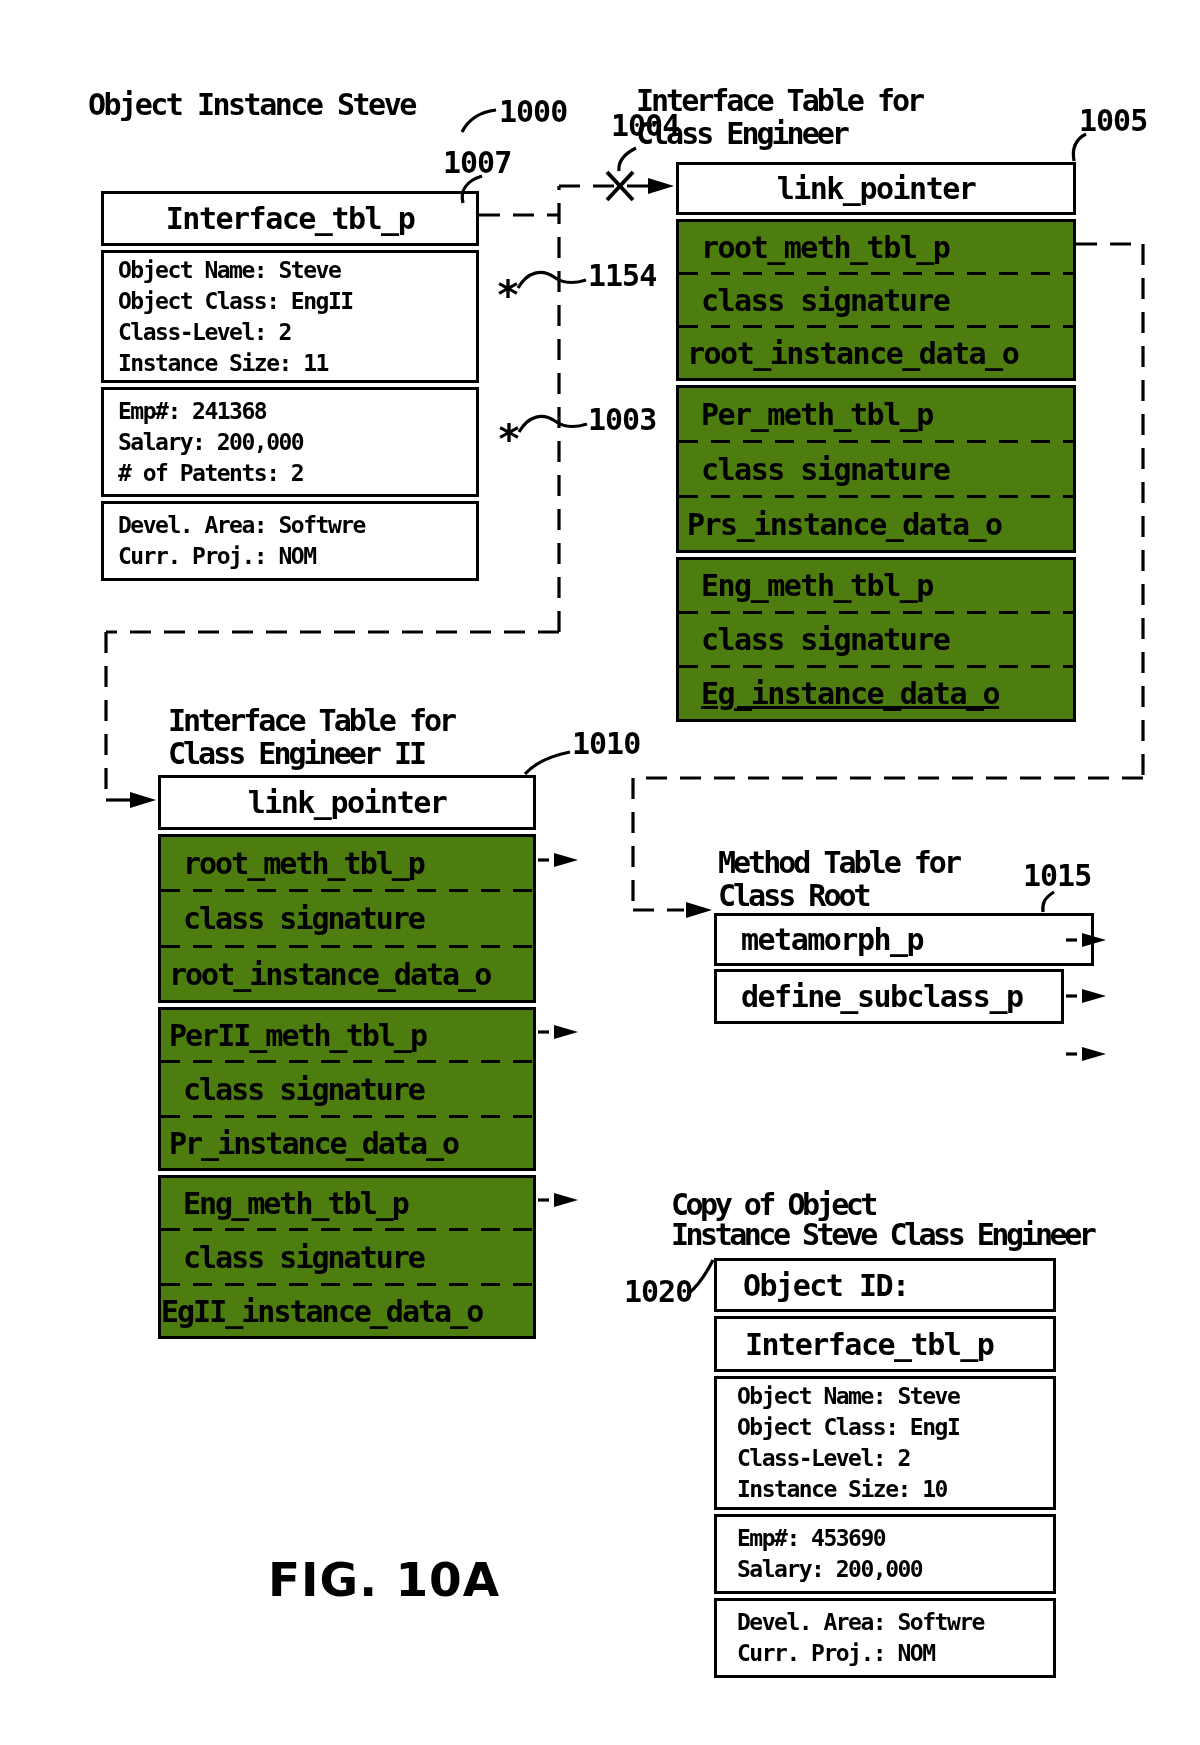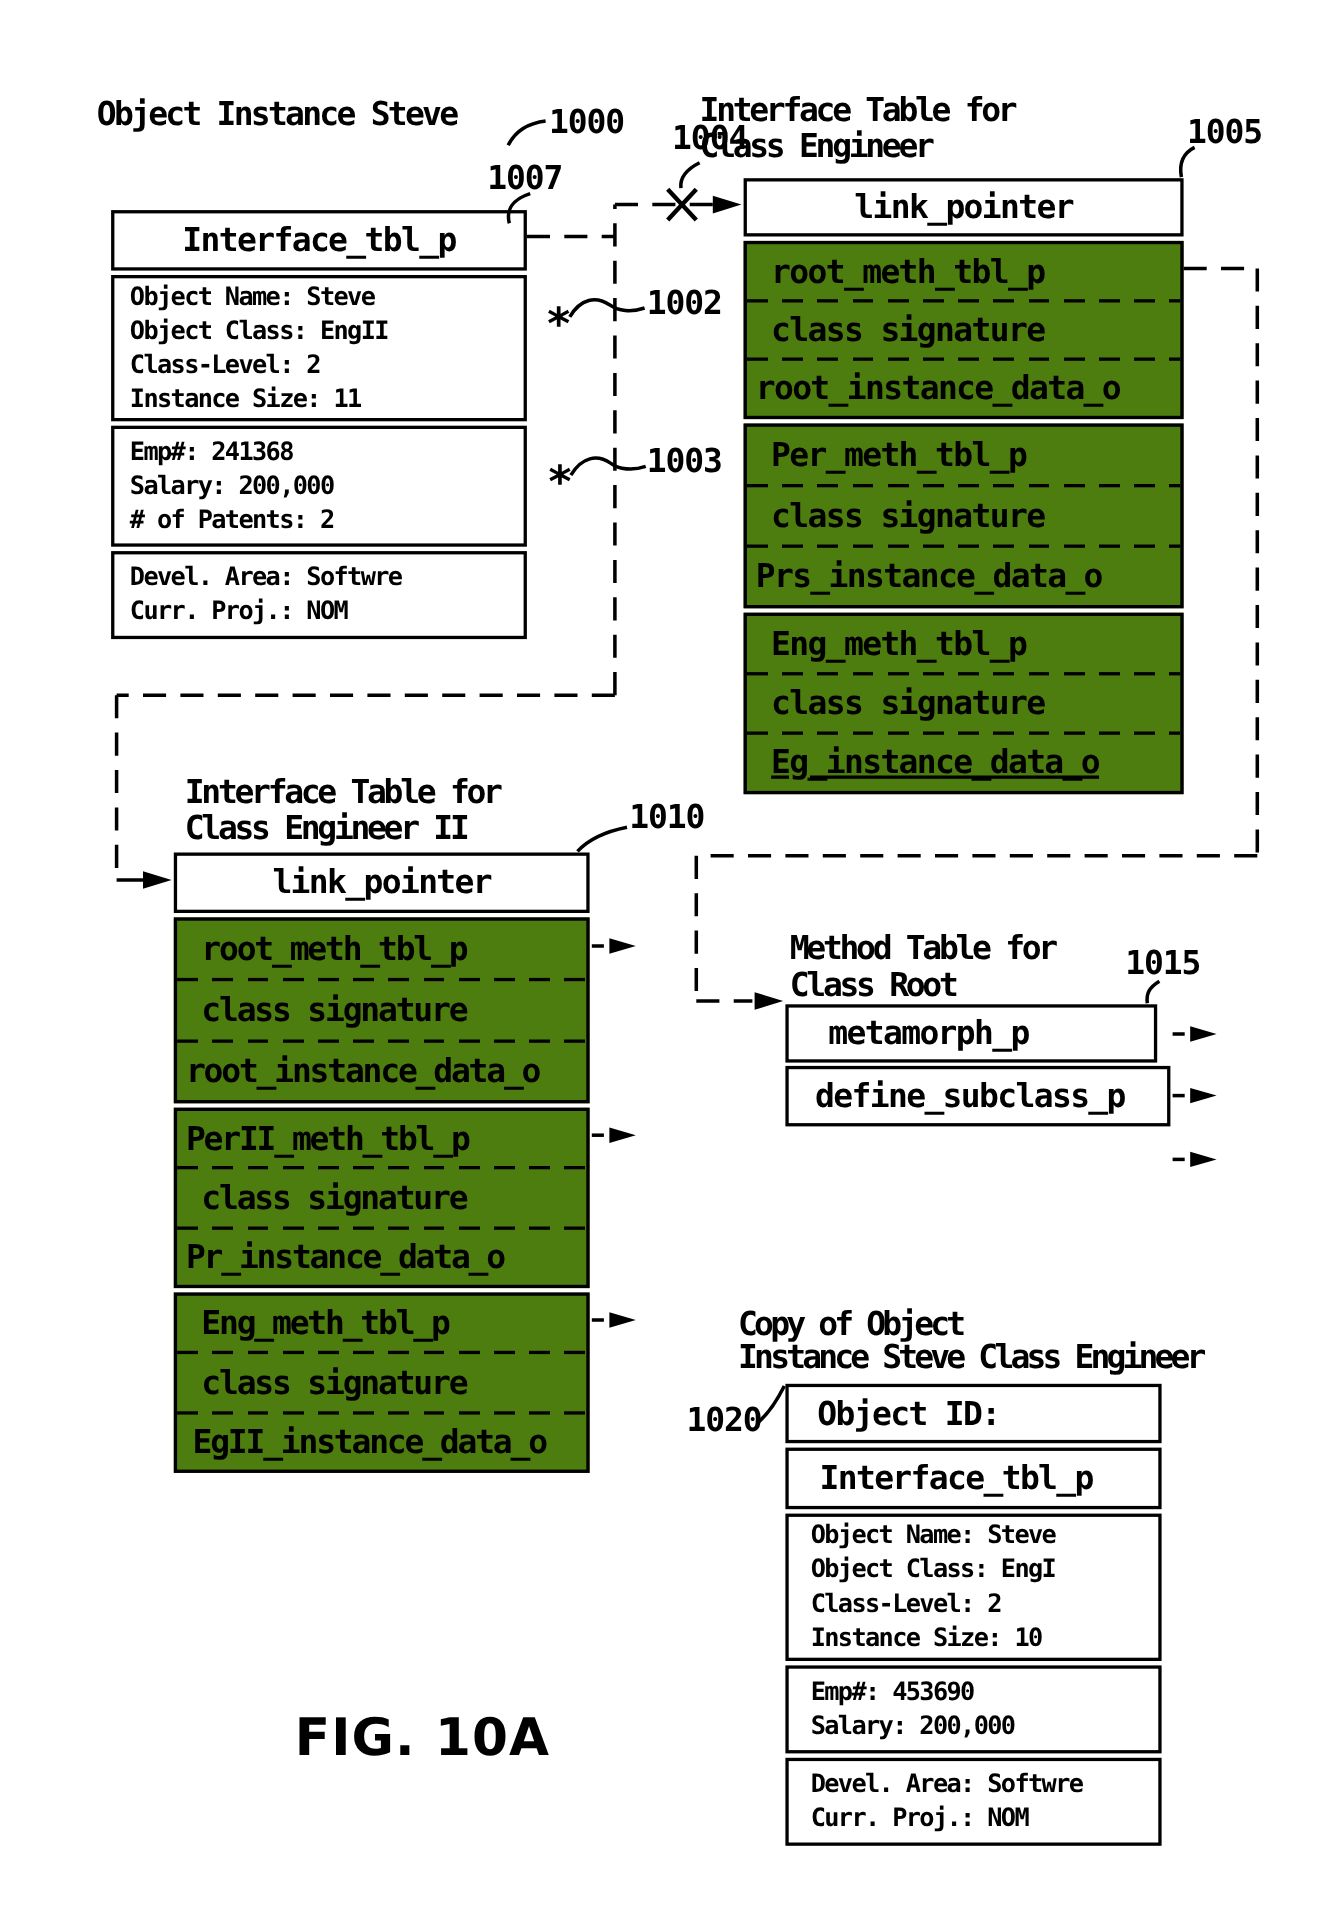--- a/index.html
+++ b/index.html
@@ -53,21 +53,21 @@
     <div>Emp#: 241368</div>
     <div>Salary: 200,000</div>
     <div># of Patents: 2</div>
   </div>
   <div class="cell lines" style="left:85px;top:501px;width:378px;height:80px;padding-left:14px;">
     <div>Devel. Area: Softwre</div>
     <div>Curr. Proj.: NOM</div>
   </div>
 
   <span class="star" style="left:480px;top:272px;">*</span>
-  <div class="ref" style="left:572px;top:258px;">1002</div>
+  <div class="ref" style="left:572px;top:258px;">1154</div>
   <span class="star" style="left:481px;top:416px;">*</span>
   <div class="ref" style="left:572px;top:402px;">1003</div>
   <div class="ref" style="left:595px;top:108px;">1004</div>
 
   <div class="lbl title2" style="left:620px;top:84px;">
     <div>Interface Table for</div>
     <div>Class Engineer</div>
   </div>
   <div class="ref" style="left:1063px;top:103px;">1005</div>
 
@@ -117,30 +117,30 @@
     <div class="dsep"></div>
     <div class="trow" style="flex:0 0 52px;letter-spacing:-2px;">class signature</div>
     <div class="dsep"></div>
     <div class="trow flush" style="flex:0 0 50px;letter-spacing:-2px;">Pr_instance_data_o</div>
   </div>
   <div class="group" style="left:142px;top:1175px;width:378px;height:164px;">
     <div class="trow" style="flex:0 0 50px;letter-spacing:-2px;">Eng_meth_tbl_p</div>
     <div class="dsep"></div>
     <div class="trow" style="flex:0 0 52px;letter-spacing:-2px;">class signature</div>
     <div class="dsep"></div>
-    <div class="trow" style="flex:0 0 50px;letter-spacing:-2px;padding-left:14px;">EgII_instance_data_o</div>
+    <div class="trow" style="flex:0 0 50px;letter-spacing:-2px;padding-left:0;">EgII_instance_data_o</div>
   </div>
 
   <div class="lbl title2" style="left:702px;top:846px;">
     <div>Method Table for</div>
     <div>Class Root</div>
   </div>
   <div class="ref" style="left:1007px;top:858px;">1015</div>
 
-  <div class="cell" style="left:698px;top:913px;width:338px;height:53px;padding-left:36px;">
+  <div class="cell" style="left:698px;top:913px;width:380px;height:53px;padding-left:24px;">
     <span>metamorph_p</span>
   </div>
   <div class="cell" style="left:698px;top:969px;width:350px;height:55px;padding-left:24px;">
     <span>define_subclass_p</span>
   </div>
 
   <div class="lbl" style="left:655px;top:1190px;font-size:30px;letter-spacing:-3.5px;line-height:30px;">
     <div>Copy of Object</div>
     <div>Instance Steve Class Engineer</div>
   </div>

